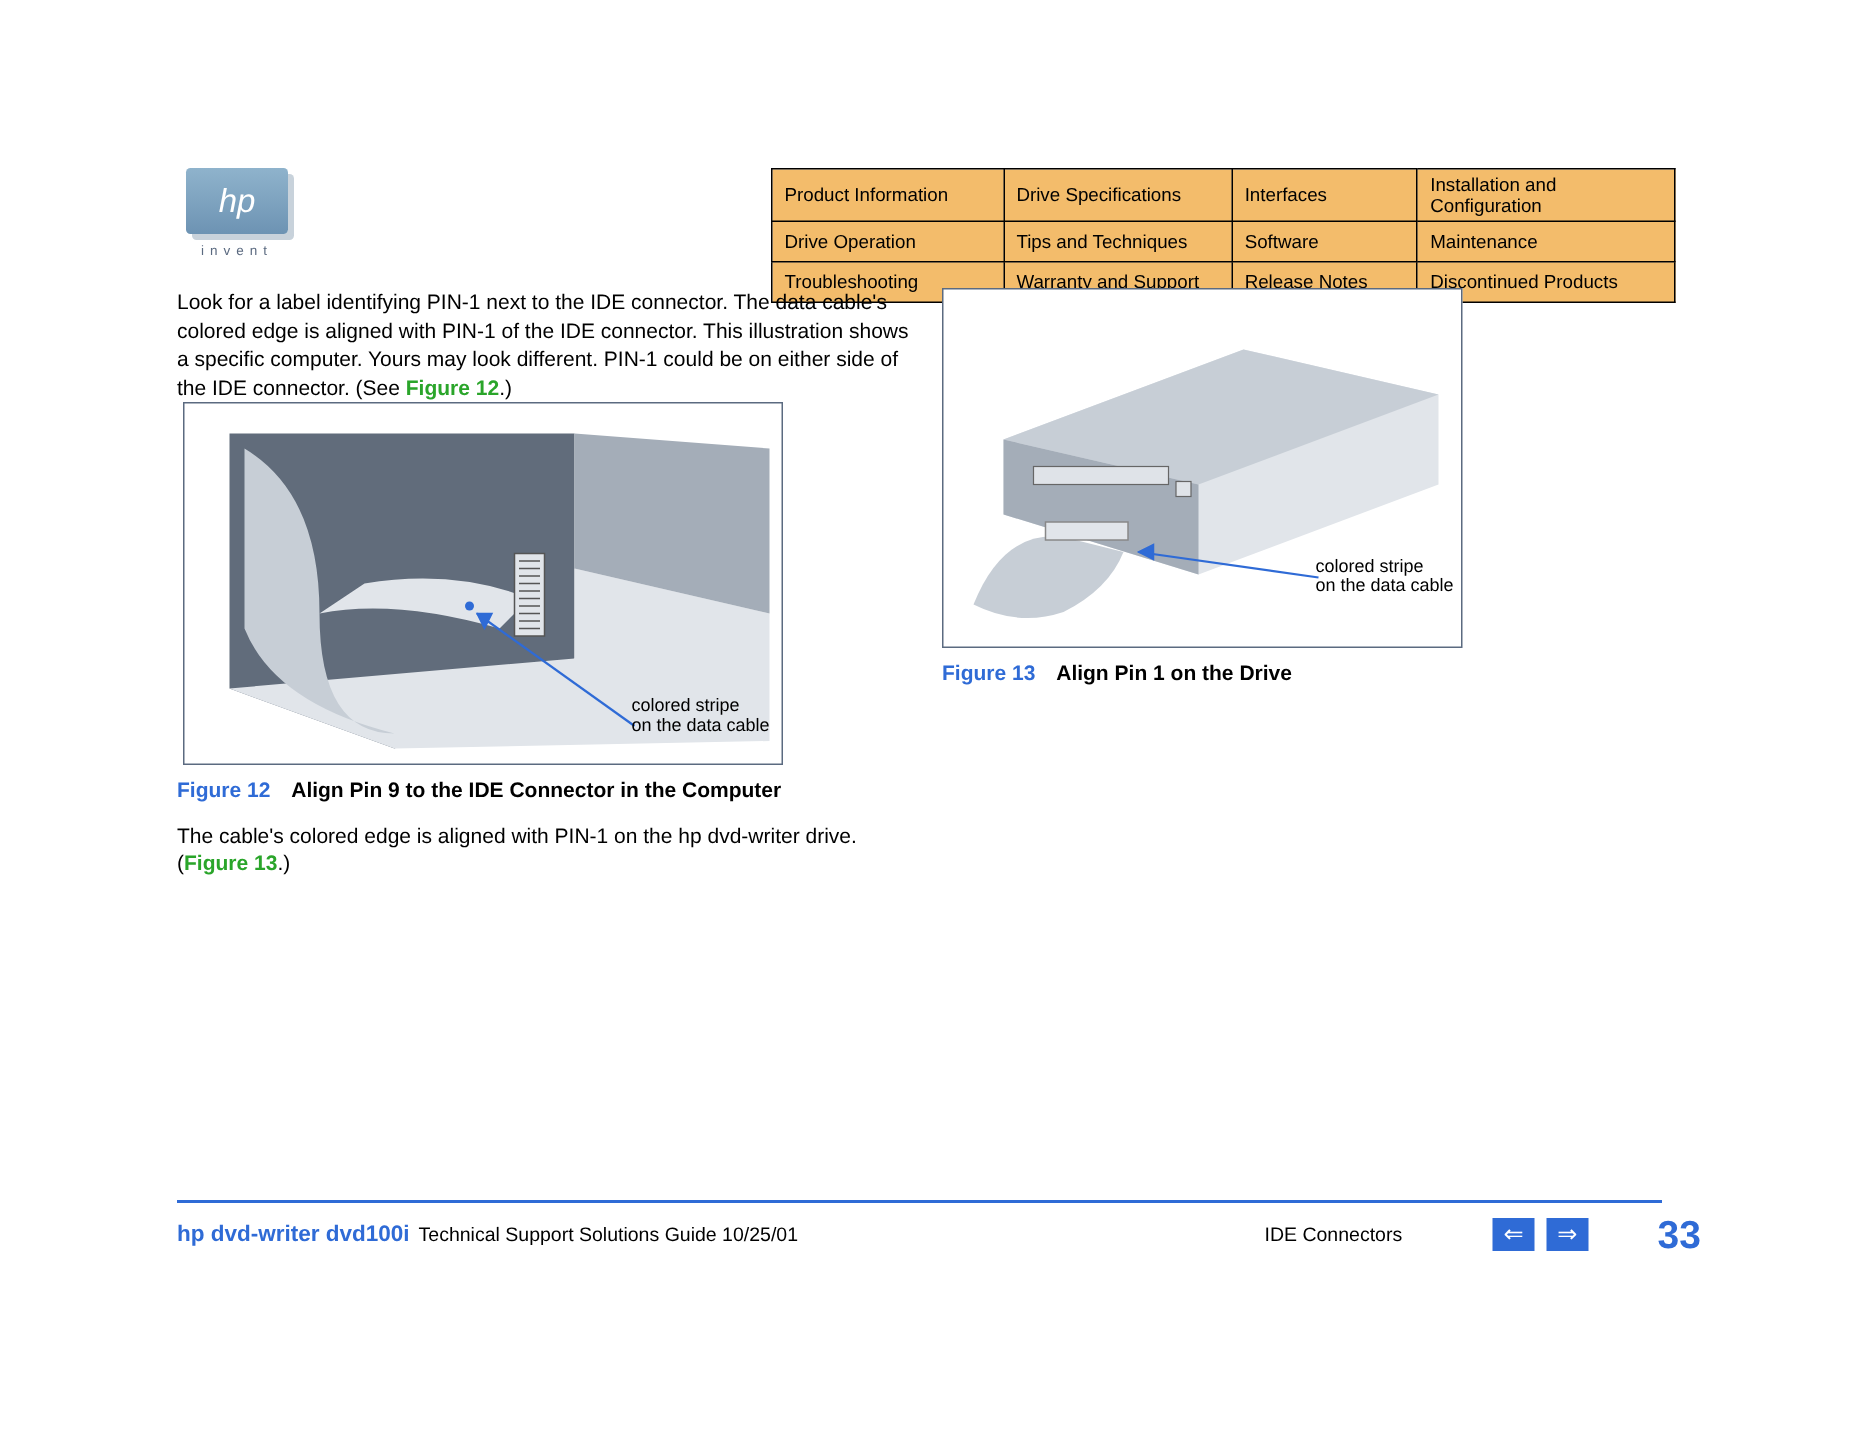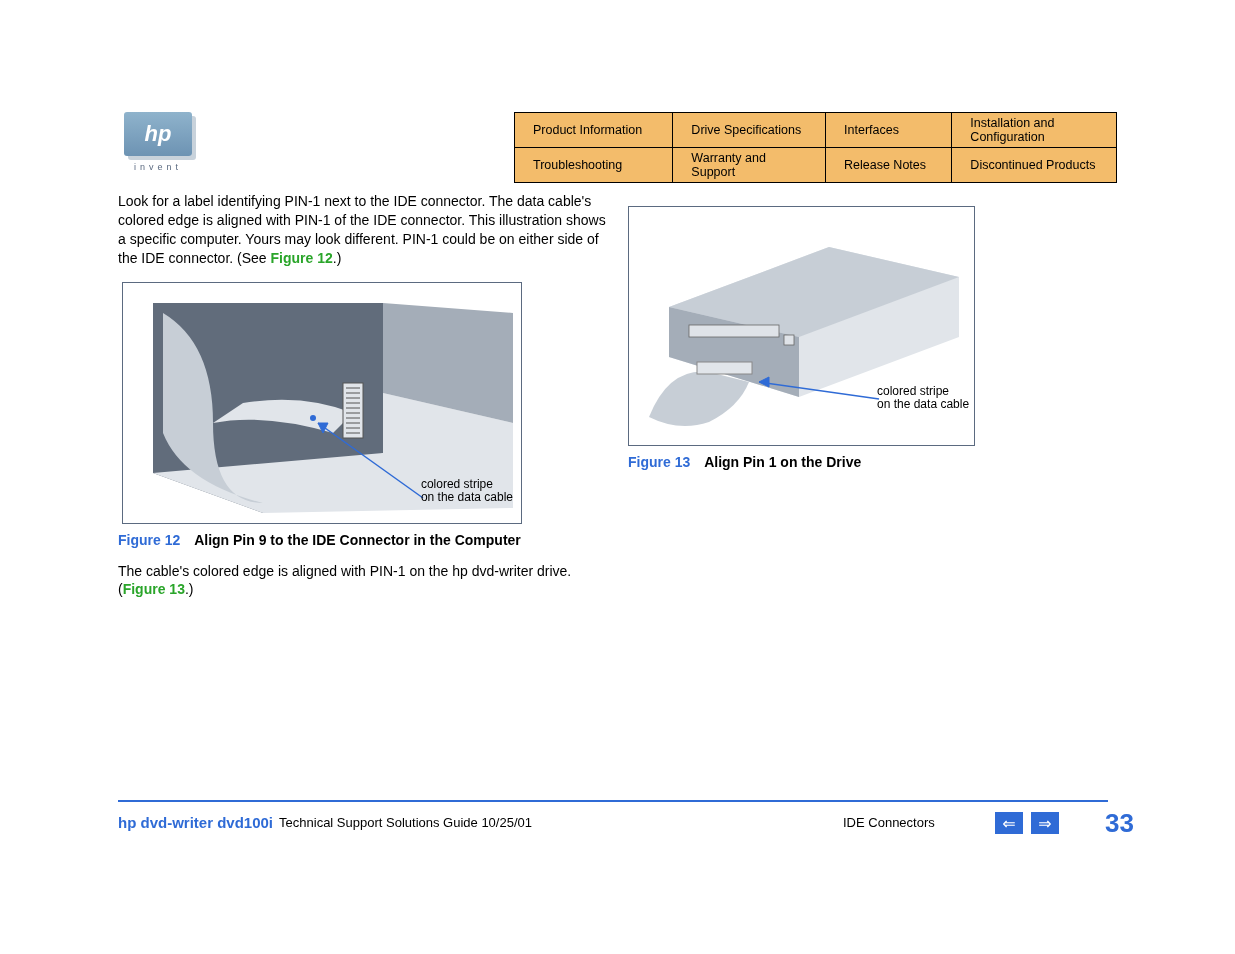--- a/index.html
+++ b/index.html
@@ -29,41 +29,41 @@
     width: 68px;
     height: 44px;
     background: linear-gradient(#8fb3cc,#6d93b3);
     border-radius: 3px;
     box-shadow: 4px 4px 0 #c8d2db;
     display: flex;
     align-items: center;
     justify-content: center;
     color: #fff;
     font-style: italic;
-    font-weight: bold;
+    font-weight: normal;
     font-size: 22px;
     margin: 0 auto;
   }
   .invent {
     font-size: 9px;
     letter-spacing: 4px;
     color: #5b6a80;
     margin-top: 6px;
   }
   .nav-table {
     position: absolute;
     left: 514px;
     top: 112px;
     border-collapse: collapse;
     width: 603px;
   }
   .nav-table td {
     border: 1px solid #000;
     background: #f3bc6b;
-    padding: 3px 18px;
+    padding: 3px 8px;
     font-size: 12.5px;
     color: #000;
     height: 20px;
   }
   .col1 { width: 150px; }
   .col2 { width: 150px; }
   .col3 { width: 120px; margin-top: 13px; }
   .col4 { width: 175px; }
   .left-col {
     position: absolute;
@@ -72,21 +72,20 @@
     width: 490px;
   }
   .body-text {
     line-height: 1.35;
   }
   .fig-link { color: #2aa52a; font-weight: bold; }
   .fig-num { color: #2f6bd6; font-weight: bold; }
   .figure-box {
     border: 1px solid #5b6a80;
     background: #fff;
-    margin-top: 14px;
     position: relative;
   }
   .fig12-box { width: 398px; height: 240px; margin-left:4px;}
   .fig-cap { margin-top: 8px; font-size: 14px;}
   .fig-cap .fig-num { margin-right: 10px;}
   .fig-cap .cap-title { font-weight: bold;}
   .right-col {
     position: absolute;
     left: 628px;
     top: 192px;
@@ -157,20 +156,26 @@
 
 <table class="nav-table">
   <tbody>
         <tr>
     <td class="col1">Product Information</td>
     <td class="col2">Drive Specifications</td>
     <td class="col3">Interfaces</td>
     <td class="col4">Installation and Configuration</td>
   </tr>
   <tr>
+    <td>Drive Operation</td>
+    <td>Tips and Techniques</td>
+    <td>Software</td>
+    <td>Maintenance</td>
+  </tr>
+  <tr>
     <td>Troubleshooting</td>
     <td>Warranty and Support</td>
     <td>Release Notes</td>
     <td>Discontinued Products</td>
   </tr>
 </tbody>
     </table>
 
 <div class="left-col">
   <div class="body-text">

